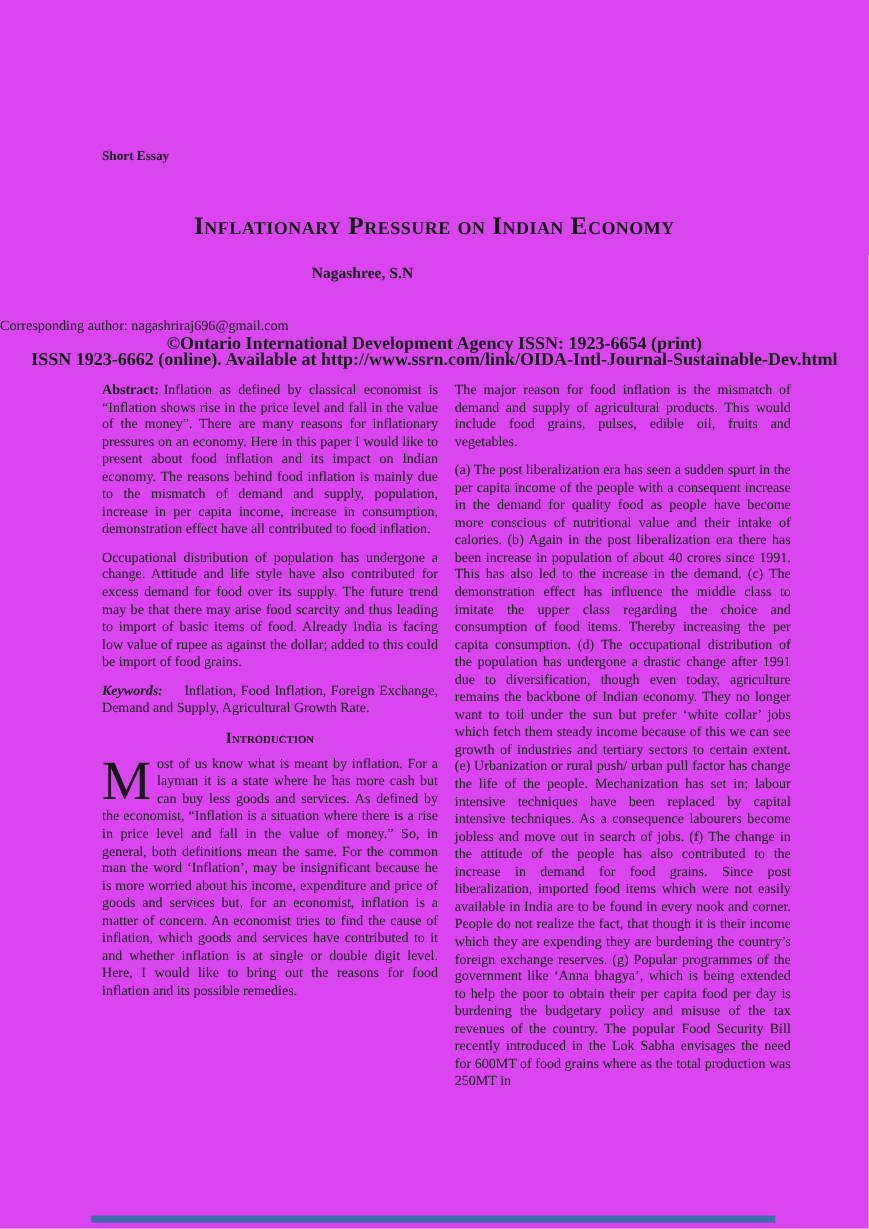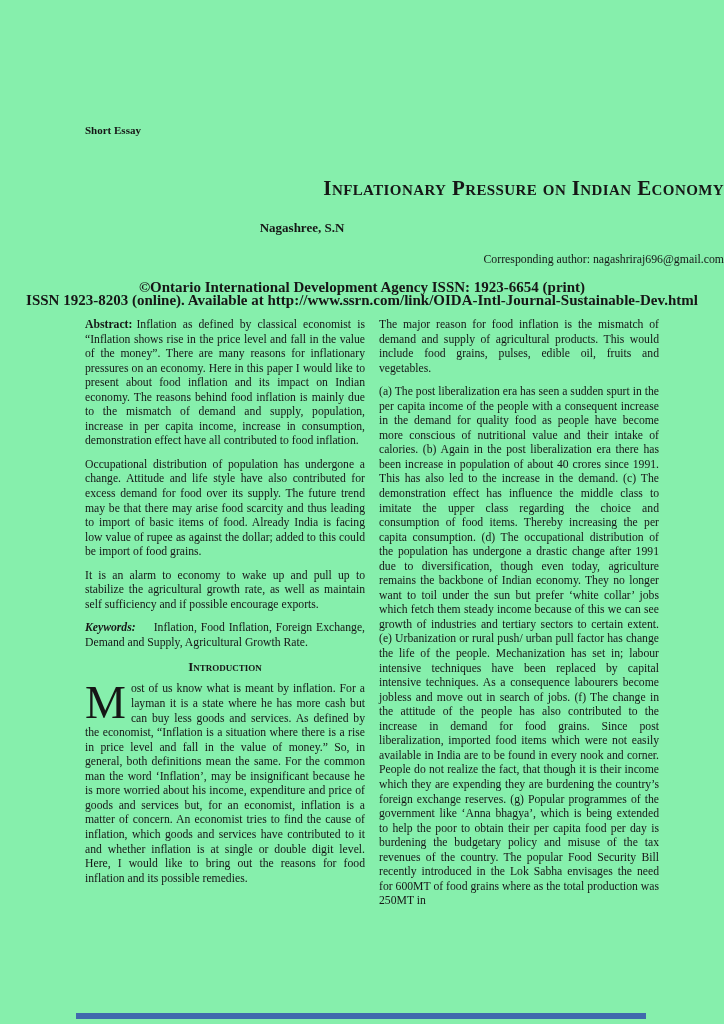--- a/index.html
+++ b/index.html
@@ -1,46 +1,46 @@
 <!DOCTYPE html>
 <html><head>
 <meta charset="utf-8">
 <style>
   * { margin: 0; padding: 0; box-sizing: border-box; }
   html, body { width: 724px; background: #ffffff; }
   body { font-family: "Liberation Serif", serif; color: #161616; }
   .page {
     position: relative;
     width: 724px; height: 1024px;
-    background: #86efac;
+    background: #d946ef;
     overflow: hidden;
   }
   .category {
     position: absolute; left: 85px; top: 124px;
     font-size: 11px; font-weight: bold;
   }
   .title {
     position: absolute; left: 0; top: 176px; width: 724px;
-    text-align: right;
+    text-align: center;
     font-size: 21px; font-weight: bold;
     font-variant: small-caps;
     letter-spacing: 0.4px;
     font-family: Liberation Serif, serif;
   }
   .author {
     position: absolute; left: 0; top: 220px; width: 572px;
     text-align: center; font-size: 13px; font-weight: bold; padding-left: 32px;
   }
   .affiliation {
     position: absolute; left: 0; top: 237px; width: 724px;
     text-align: center; font-size: 11.8px;
   }
   .corresponding {
-    position: absolute; left: 0; top: 252px; width: 724px;
-    text-align: right; font-size: 11.8px;
+    position: absolute; left: 0; top: 264px; width: 724px;
+    text-align: left; font-size: 11.8px;
   }
   .copyright {
     position: absolute; left: 0; top: 281px; width: 724px;
     text-align: center; font-size: 15px; font-weight: bold;
     line-height: 13px;
   }
   .columns {
     position: absolute; left: 85px; top: 318px; width: 574px;
     display: flex; gap: 14px;
   }
@@ -75,29 +75,28 @@
 
   <div class="category">Short Essay</div>
 
   <h1 class="title">Inflationary Pressure on Indian Economy</h1>
 
   <div class="author">Nagashree, S.N</div>
   <div class="corresponding">Corresponding author: nagashriraj696@gmail.com</div>
 
   <div class="copyright">
     <div>©Ontario International Development Agency ISSN: 1923-6654 (print)</div>
-    <div>ISSN 1923-8203 (online). Available at http://www.ssrn.com/link/OIDA-Intl-Journal-Sustainable-Dev.html</div>
+    <div>ISSN 1923-6662 (online). Available at http://www.ssrn.com/link/OIDA-Intl-Journal-Sustainable-Dev.html</div>
   </div>
 
   <div class="columns">
 
     <div class="col">
       <p class="para"><span class="lead-label">Abstract:</span><span>Inflation as defined by classical economist is “Inflation shows rise in the price level and fall in the value of the money”. There are many reasons for inflationary pressures on an economy. Here in this paper I would like to present about food inflation and its impact on Indian economy. The reasons behind food inflation is mainly due to the mismatch of demand and supply, population, increase in per capita income, increase in consumption, demonstration effect have all contributed to food inflation.</span></p>
       <p class="para">Occupational distribution of population has undergone a change. Attitude and life style have also contributed for excess demand for food over its supply. The future trend may be that there may arise food scarcity and thus leading to import of basic items of food. Already India is facing low value of rupee as against the dollar; added to this could be import of food grains.</p>
-      <p class="para">It is an alarm to economy to wake up and pull up to stabilize the agricultural growth rate, as well as maintain self sufficiency and if possible encourage exports.</p>
       <p class="para"><span class="kw-label">Keywords:</span><span>Inflation, Food Inflation, Foreign Exchange, Demand and Supply, Agricultural Growth Rate.</span></p>
       <h2 class="section-heading">Introduction</h2>
       <p class="para"><span class="dropcap">M</span><span>ost of us know what is meant by inflation. For a layman it is a state where he has more cash but can buy less goods and services. As defined by the economist, “Inflation is a situation where there is a rise in price level and fall in the value of money.” So, in general, both definitions mean the same. For the common man the word ‘Inflation’, may be insignificant because he is more worried about his income, expenditure and price of goods and services but, for an economist, inflation is a matter of concern. An economist tries to find the cause of inflation, which goods and services have contributed to it and whether inflation is at single or double digit level. Here, I would like to bring out the reasons for food inflation and its possible remedies.</span></p>
     </div>
 
     <div class="col">
       <p class="para">The major reason for food inflation is the mismatch of demand and supply of agricultural products. This would include food grains, pulses, edible oil, fruits and vegetables.</p>
       <p class="para">(a) The post liberalization era has seen a sudden spurt in the per capita income of the people with a consequent increase in the demand for quality food as people have become more conscious of nutritional value and their intake of calories. (b) Again in the post liberalization era there has been increase in population of about 40 crores since 1991. This has also led to the increase in the demand. (c) The demonstration effect has influence the middle class to imitate the upper class regarding the choice and consumption of food items. Thereby increasing the per capita consumption. (d) The occupational distribution of the population has undergone a drastic change after 1991 due to diversification, though even today, agriculture remains the backbone of Indian economy. They no longer want to toil under the sun but prefer ‘white collar’ jobs which fetch them steady income because of this we can see growth of industries and tertiary sectors to certain extent. (e) Urbanization or rural push/ urban pull factor has change the life of the people. Mechanization has set in; labour intensive techniques have been replaced by capital intensive techniques. As a consequence labourers become jobless and move out in search of jobs. (f) The change in the attitude of the people has also contributed to the increase in demand for food grains. Since post liberalization, imported food items which were not easily available in India are to be found in every nook and corner. People do not realize the fact, that though it is their income which they are expending they are burdening the country’s foreign exchange reserves. (g) Popular programmes of the government like ‘Anna bhagya’, which is being extended to help the poor to obtain their per capita food per day is burdening the budgetary policy and misuse of the tax revenues of the country. The popular Food Security Bill recently introduced in the Lok Sabha envisages the need for 600MT of food grains where as the total production was 250MT in</p>
     </div>
 

